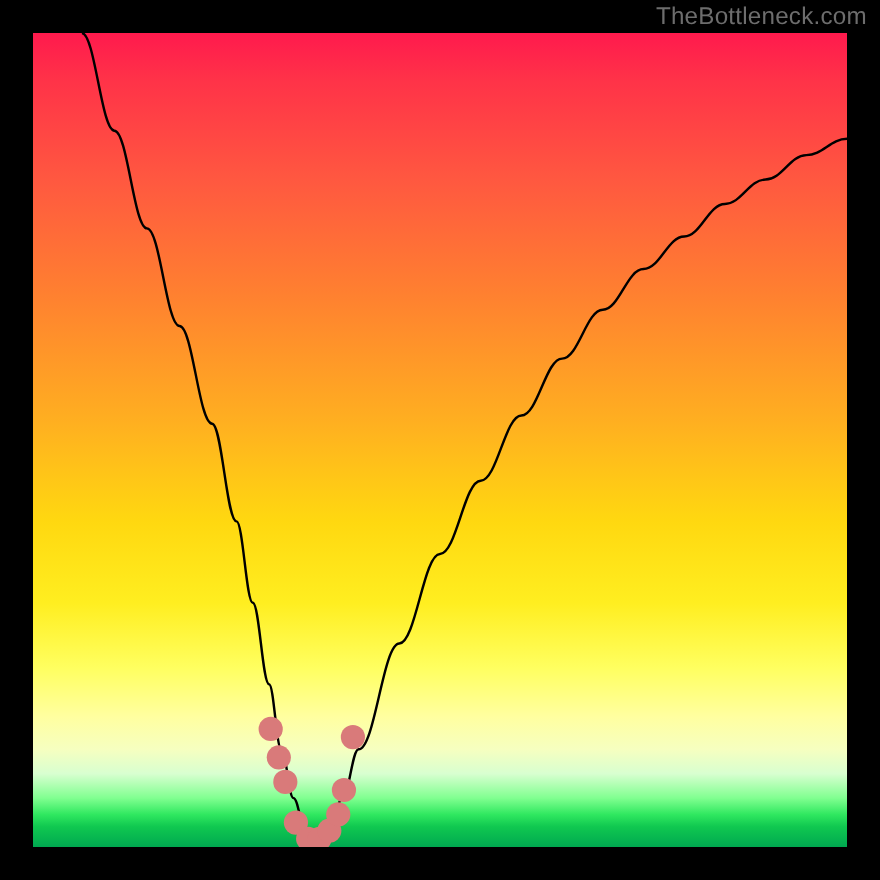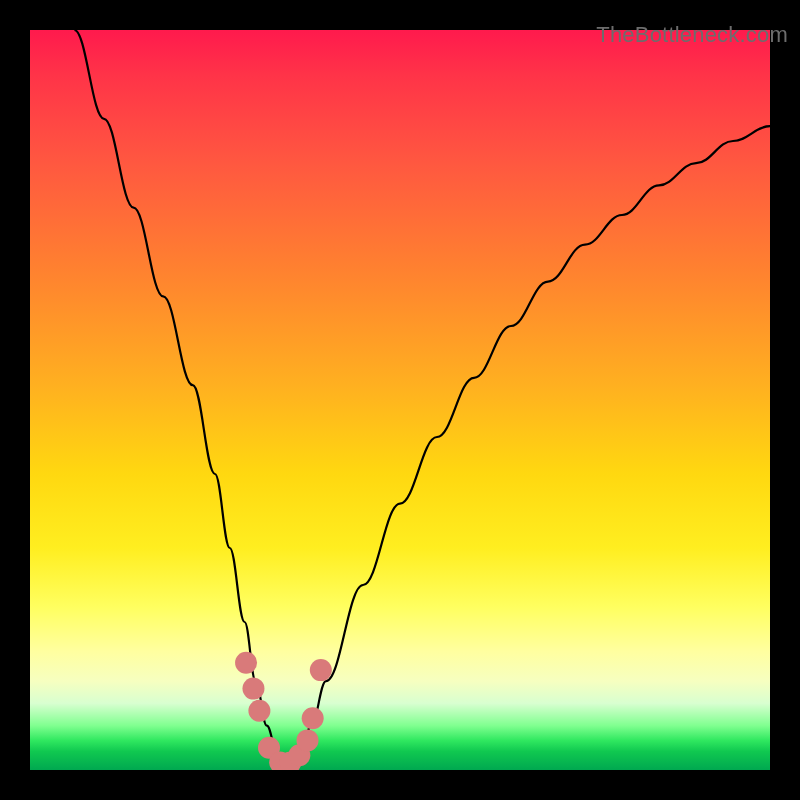--- a/index.html
+++ b/index.html
@@ -29,21 +29,21 @@
       #f6ffc0 88%,
       #d8ffd0 91%,
       #80ff90 94%,
       #30e860 96%,
       #10c850 97.5%,
       #00a850 100%);
   }
   .curve-svg { position: absolute; left: 0; top: 0; width: 100%; height: 100%; }
   .watermark {
     position: absolute;
-    top: 22px; right: 12px;
+    top: 2px; right: 12px;
     color: #6d6d6d;
     font-size: 22px;
     font-weight: 500;
     letter-spacing: 0.2px;
   }
 </style>
 </head>
 <body>
 
 <div class="frame">

